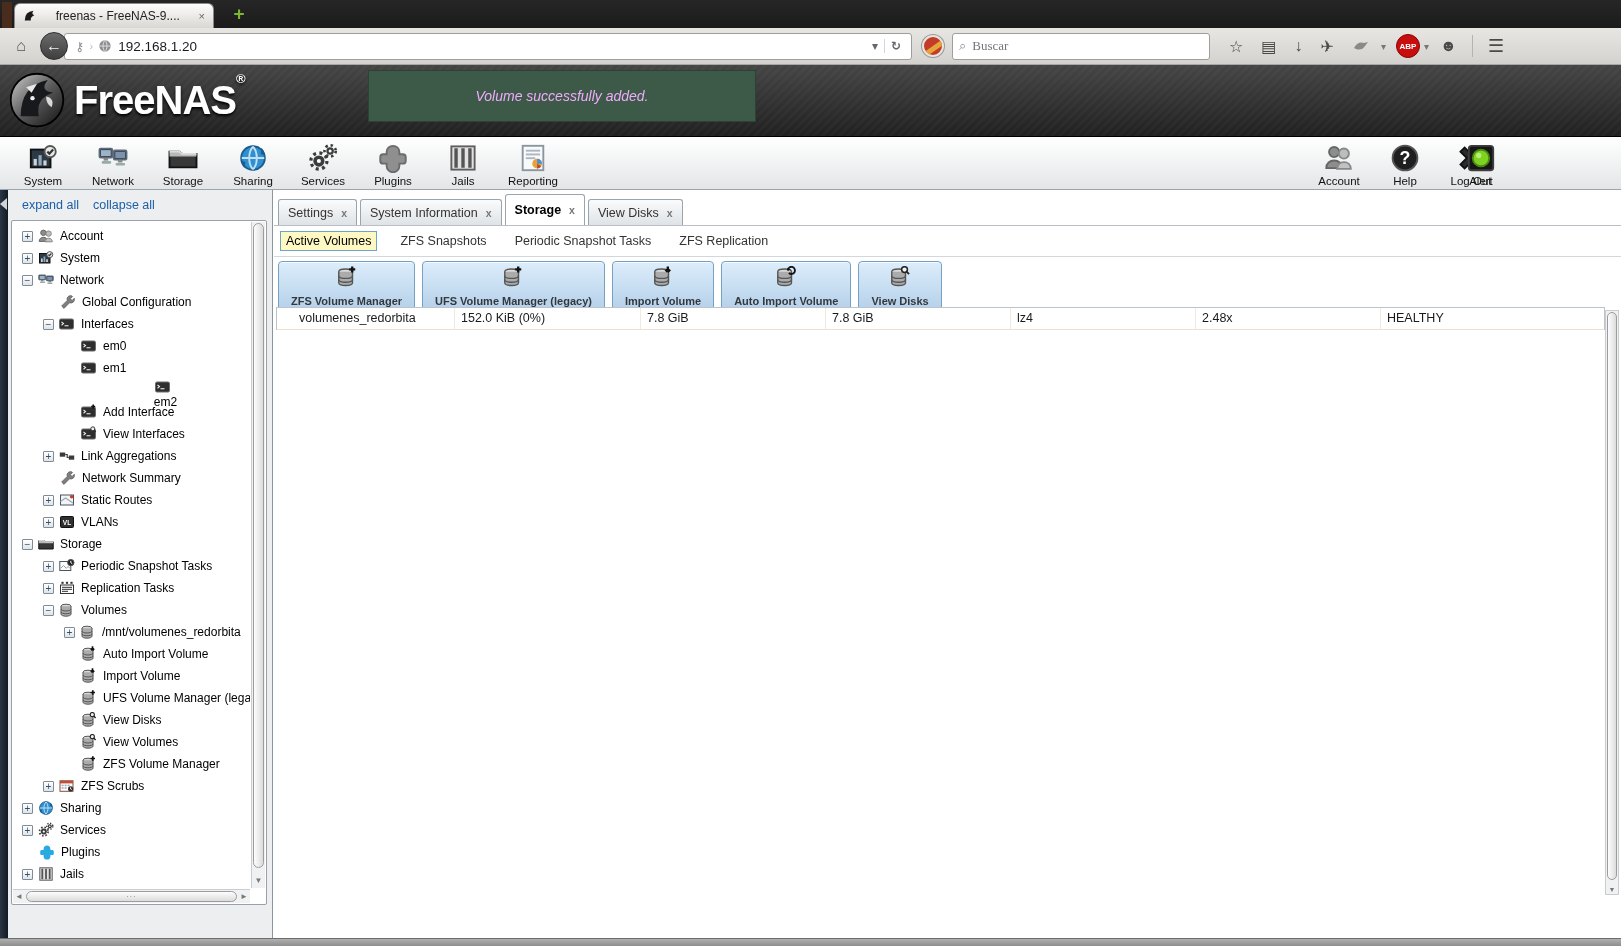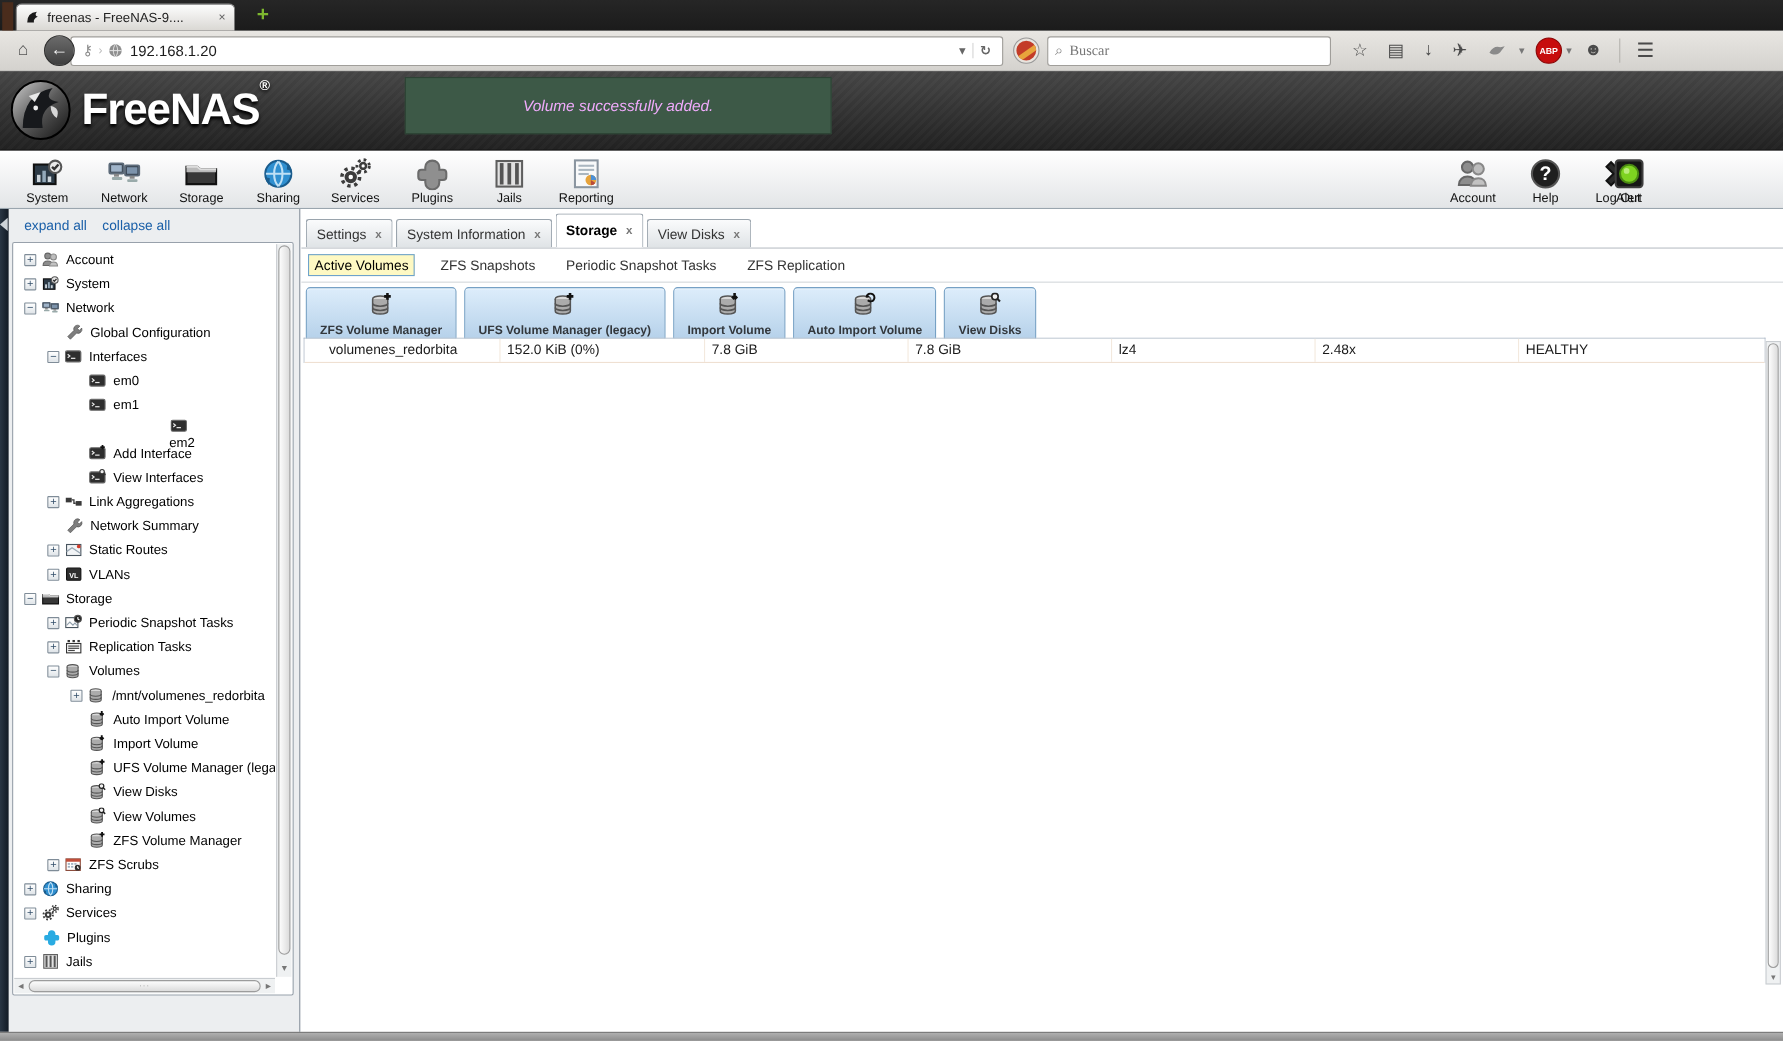--- a/index.html
+++ b/index.html
@@ -6,21 +6,21 @@
   html,body { width:1621px; height:946px; overflow:hidden; background:#000;
     font-family:"Liberation Sans","DejaVu Sans",sans-serif; }
   #stage { position:absolute; width:1621px; height:946px; background:#fff; }
 
   
   #tabbar { position:absolute; left:0; top:0; width:1621px; height:28px;
     background:linear-gradient(#262626,#1b1b1b); }
   #win-strip { position:absolute; left:2px; top:2px; width:10px; height:26px; background:#4a2c1c; }
   .btab { position:absolute; left:14px; top:3px; width:200px; height:25px;
     background:linear-gradient(#fdfdfd,#d9d7d3); border-radius:6px 6px 0 0;
-    border:1px solid #8a8a8a; border-bottom:none; display:flex; align-items:center; padding:0 8px; gap:6px; }
+    border:1px solid #8a8a8a; border-bottom:none; display:flex; align-items:center; padding:0 8px; gap:6px;text-align:center; }
   .btab .ttl { font-size:12px; color:#222; white-space:nowrap; overflow:hidden; flex:1; }
   .btab .cls { font-size:11px; color:#666; cursor:pointer; }
   .newtab { position:absolute; left:224px; top:4px; width:30px; height:22px; border-radius:3px;
     color:#7db72f; font-size:19px; font-weight:bold; text-align:center; line-height:20px; cursor:pointer; }
   #navbar { position:absolute; left:0; top:28px; width:1621px; height:37px;
     background:linear-gradient(#e8e6e2,#d4d2ce); border-bottom:1px solid #a9a7a3;
     display:flex; align-items:center; }
   .nav-ico { width:26px; height:26px; display:flex; align-items:center; justify-content:center;
     color:#555; font-size:16px; cursor:pointer; flex:none; }
   #back-btn { width:28px; height:28px; border-radius:50%; background:linear-gradient(#6b6b6b,#3f3f3f);

